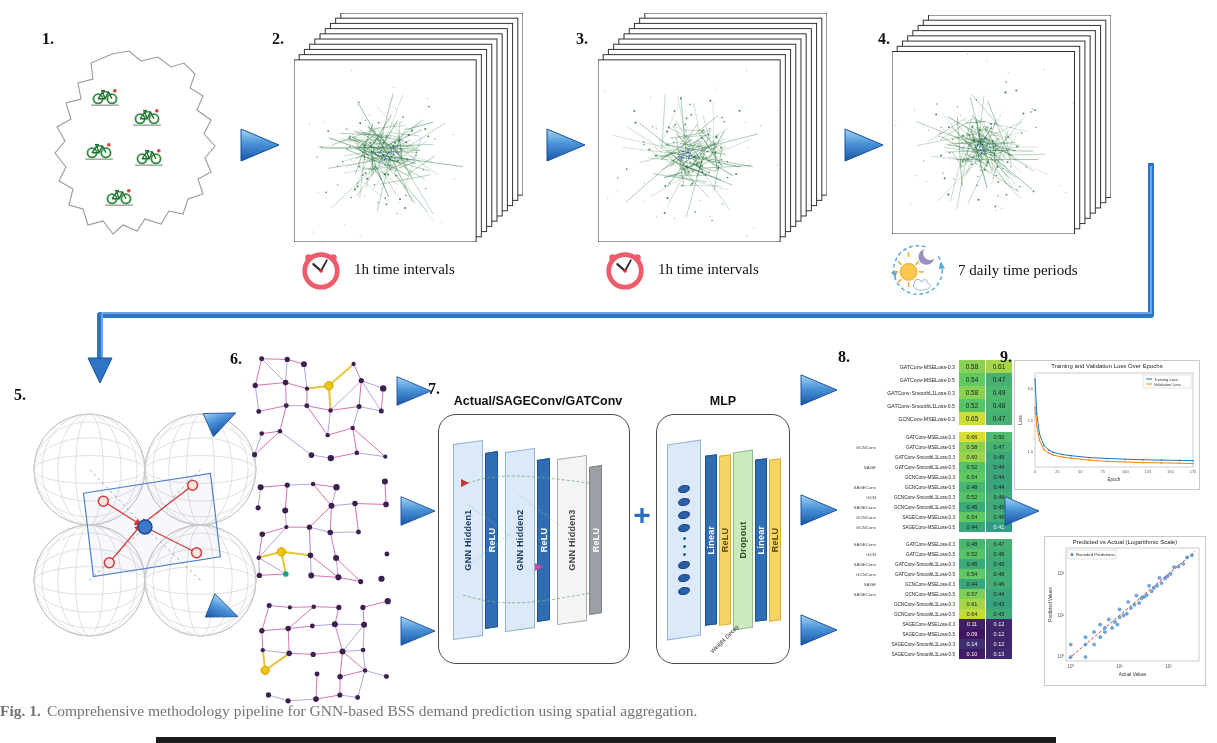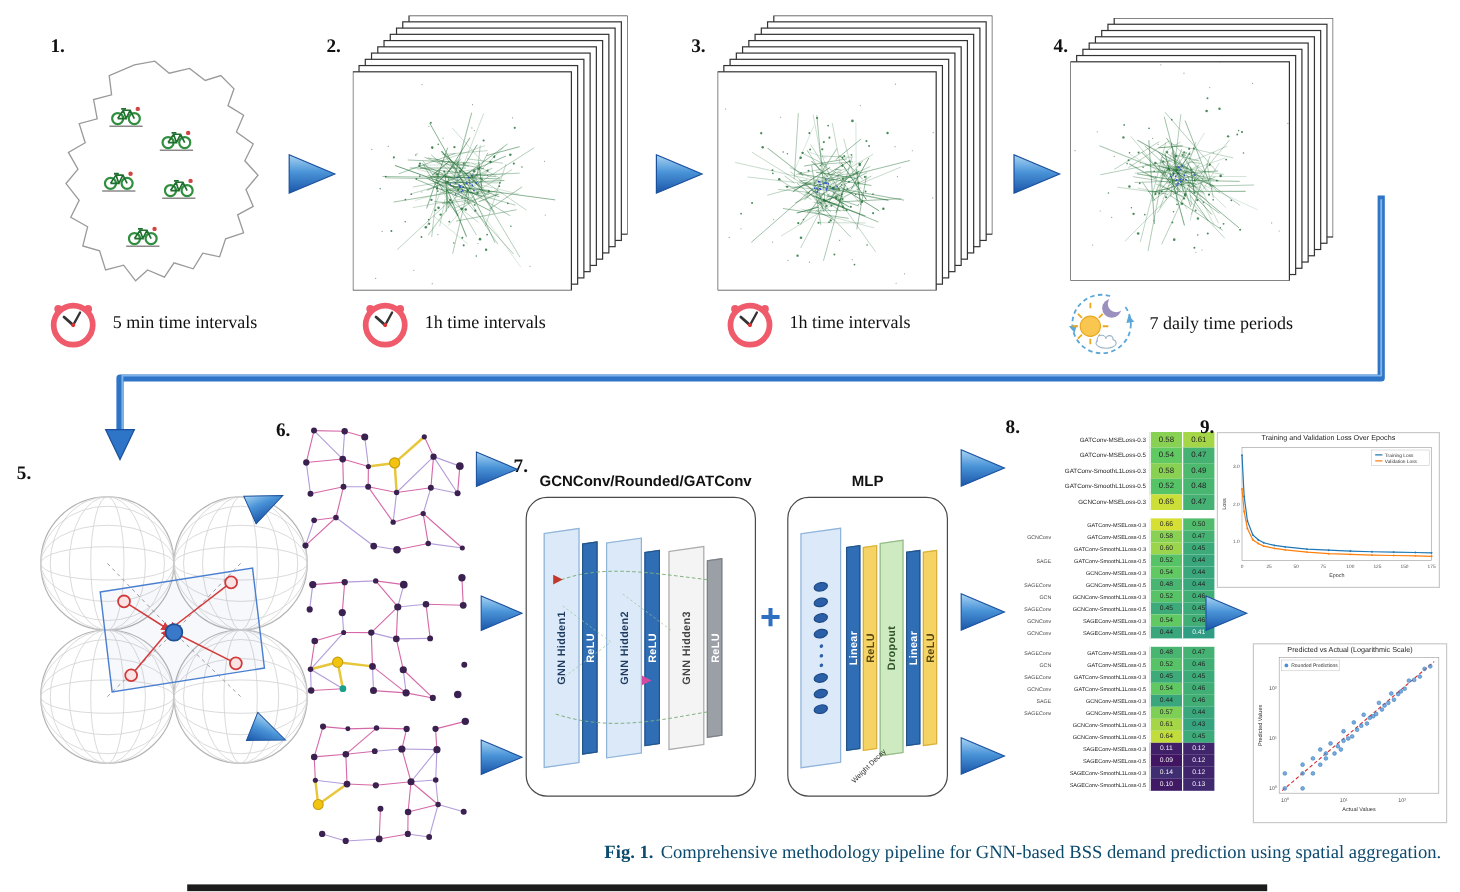--- a/index.html
+++ b/index.html
@@ -25,21 +25,21 @@
   .wd-label{position:absolute;font:6px "Liberation Sans",sans-serif;color:#333;transform:rotate(-45deg);z-index:6;white-space:nowrap}
   .hm{position:absolute;font-family:"Liberation Sans",sans-serif;z-index:4}
   .hm-block{margin-bottom:7px}
   .hm-row{display:flex;align-items:stretch}
   .hm-group{display:flex;align-items:center;justify-content:flex-end;padding-right:2px;font-size:4.4px;color:#444}
   .hm-label{display:flex;align-items:center;justify-content:flex-end;padding-right:3px;color:#222;white-space:nowrap}
   .hm-cell{display:flex;align-items:center;justify-content:center;border-left:1px solid #fff}
   .chart{position:absolute;background:#fff;border:1px solid #c9c9c9;font-family:"Liberation Sans",sans-serif;z-index:4}
   .chart-title{font-size:6px;text-align:center;padding-top:2px;color:#222;white-space:nowrap}
   .chart svg{display:block;margin:0 auto}
-  .caption{position:absolute;left:0;right:16px;top:702px;text-align:right;font:15.5px "Liberation Serif",serif;color:#0c4a6e}
+  .caption{position:absolute;left:0;right:4px;top:702px;text-align:left;font:15.5px "Liberation Serif",serif;color:#737373}
   .caption b{margin-right:6px}
   .bottom-bar{position:absolute;left:156px;top:737px;width:900px;height:6px;background:#1c1c1c}
 </style>
 </head>
 <body>
 
 <div class="fig">
 
   <svg style="position:absolute;width:0;height:0" aria-hidden="true">
     <defs>
@@ -84,26 +84,20 @@
   <div class="step-num" style="left:1000px;top:348px">9.</div>
 
   <svg class="abs" style="left:32px;top:48px;z-index:2" width="198" height="188" viewBox="0 0 198 188">
     <path d="M 80 6 L 97 3 L 109 13 L 126 9 L 139 19 L 152 15 L 163 26 L 158 40 L 171 48 L 165 62 L 179 72 L 172 86 L 183 98 L 173 110 L 179 124 L 166 131 L 171 146 L 156 151 L 151 166 L 137 163 L 129 176 L 113 171 L 105 183 L 91 177 L 81 186 L 71 173 L 56 177 L 51 161 L 37 157 L 41 141 L 27 133 L 34 119 L 23 105 L 33 93 L 25 79 L 39 71 L 34 55 L 49 51 L 46 35 L 61 31 L 59 15 Z" fill="#fff" stroke="#9a9a9a" stroke-width="1.1"></path>
     <use href="#bike-sym" x="58" y="38" width="30" height="21"></use>
     <use href="#bike-sym" x="100" y="58" width="30" height="21"></use>
     <use href="#bike-sym" x="52" y="92" width="30" height="21"></use>
     <use href="#bike-sym" x="102" y="98" width="30" height="21"></use>
     <use href="#bike-sym" x="72" y="138" width="30" height="21"></use>
   </svg>
-  <div class="interval" style="left:38px;top:246px">
-    <svg width="46" height="46">
-        <use href="#clock-sym"></use>
-      </svg>
-    <span class="txt">5 min time intervals</span>
-  </div>
 
   <svg id="stack2" class="stack" style="left:294px;top:13px" width="229" height="229" viewBox="0 0 228.8 228.8">
       <rect x="46.800000000000004" y="0" width="182" height="182" fill="#fff" stroke="#333" stroke-width="1"></rect>
       <rect x="41.6" y="5.2" width="182" height="182" fill="#fff" stroke="#333" stroke-width="1"></rect>
       <rect x="36.4" y="10.4" width="182" height="182" fill="#fff" stroke="#333" stroke-width="1"></rect>
       <rect x="31.200000000000003" y="15.600000000000001" width="182" height="182" fill="#fff" stroke="#333" stroke-width="1"></rect>
       <rect x="26" y="20.8" width="182" height="182" fill="#fff" stroke="#333" stroke-width="1"></rect>
       <rect x="20.8" y="26" width="182" height="182" fill="#fff" stroke="#333" stroke-width="1"></rect>
       <rect x="15.600000000000001" y="31.200000000000003" width="182" height="182" fill="#fff" stroke="#333" stroke-width="1"></rect>
       <rect x="10.4" y="36.4" width="182" height="182" fill="#fff" stroke="#333" stroke-width="1"></rect>
@@ -1112,21 +1106,21 @@
       <circle cx="93.99566896772012" cy="107.78997616493143" r="2.81" fill="#3a2150"></circle>
       <circle cx="119.13510703202337" cy="12.41014226153493" r="2.82" fill="#3a2150"></circle>
       <circle cx="120.41016612155363" cy="31.277623003348708" r="3.26" fill="#3a2150"></circle>
       <circle cx="119.30901132011786" cy="58.86916865129024" r="2.52" fill="#3a2150"></circle>
       <circle cx="121.48550142720342" cy="81.10189638030715" r="2.47" fill="#3a2150"></circle>
       <circle cx="113.36589535884559" cy="110.59210740914568" r="2.65" fill="#3a2150"></circle>
       <circle cx="146.18013134086505" cy="5.5957904199603945" r="3.37" fill="#3a2150"></circle>
       <circle cx="144.73324114084244" cy="87.6484721165616" r="2.71" fill="#3a2150"></circle>
     </svg>
 
-  <div class="nn-title" style="left:442px;top:394px;width:192px">GCNConv/Rounded/GATConv</div>
+  <div class="nn-title" style="left:442px;top:394px;width:192px">Actual/SAGEConv/GATConv</div>
   <div id="gnnbox" class="nnbox" style="left:438px;top:414px;width:192px;height:250px">
     <svg class="nn-decor" width="192" height="248">
       <path d="M 24 70 C 60 55, 100 62, 150 68" stroke="#7cae7c" stroke-width="0.8" stroke-dasharray="3 2" fill="none"></path>
       <path d="M 24 180 C 70 195, 110 185, 152 178" stroke="#7cae7c" stroke-width="0.8" stroke-dasharray="3 2" fill="none"></path>
       <path d="M 30 90 L 70 120 L 30 150 M 80 80 L 120 110" stroke="#9bc49b" stroke-width="0.6" stroke-dasharray="2 2" fill="none"></path>
       <polygon points="22,64 30,68 22,72" fill="#c0392b"></polygon>
       <polygon points="96,148 104,152 96,156" fill="#d24ba0"></polygon>
     </svg>
   <div class="slab" style="left: 14px; width: 30px; height: 196px; top: 27px;">
         <div class="bg" style="background: rgb(219, 233, 248); border-color: rgb(143, 179, 217);"></div>

